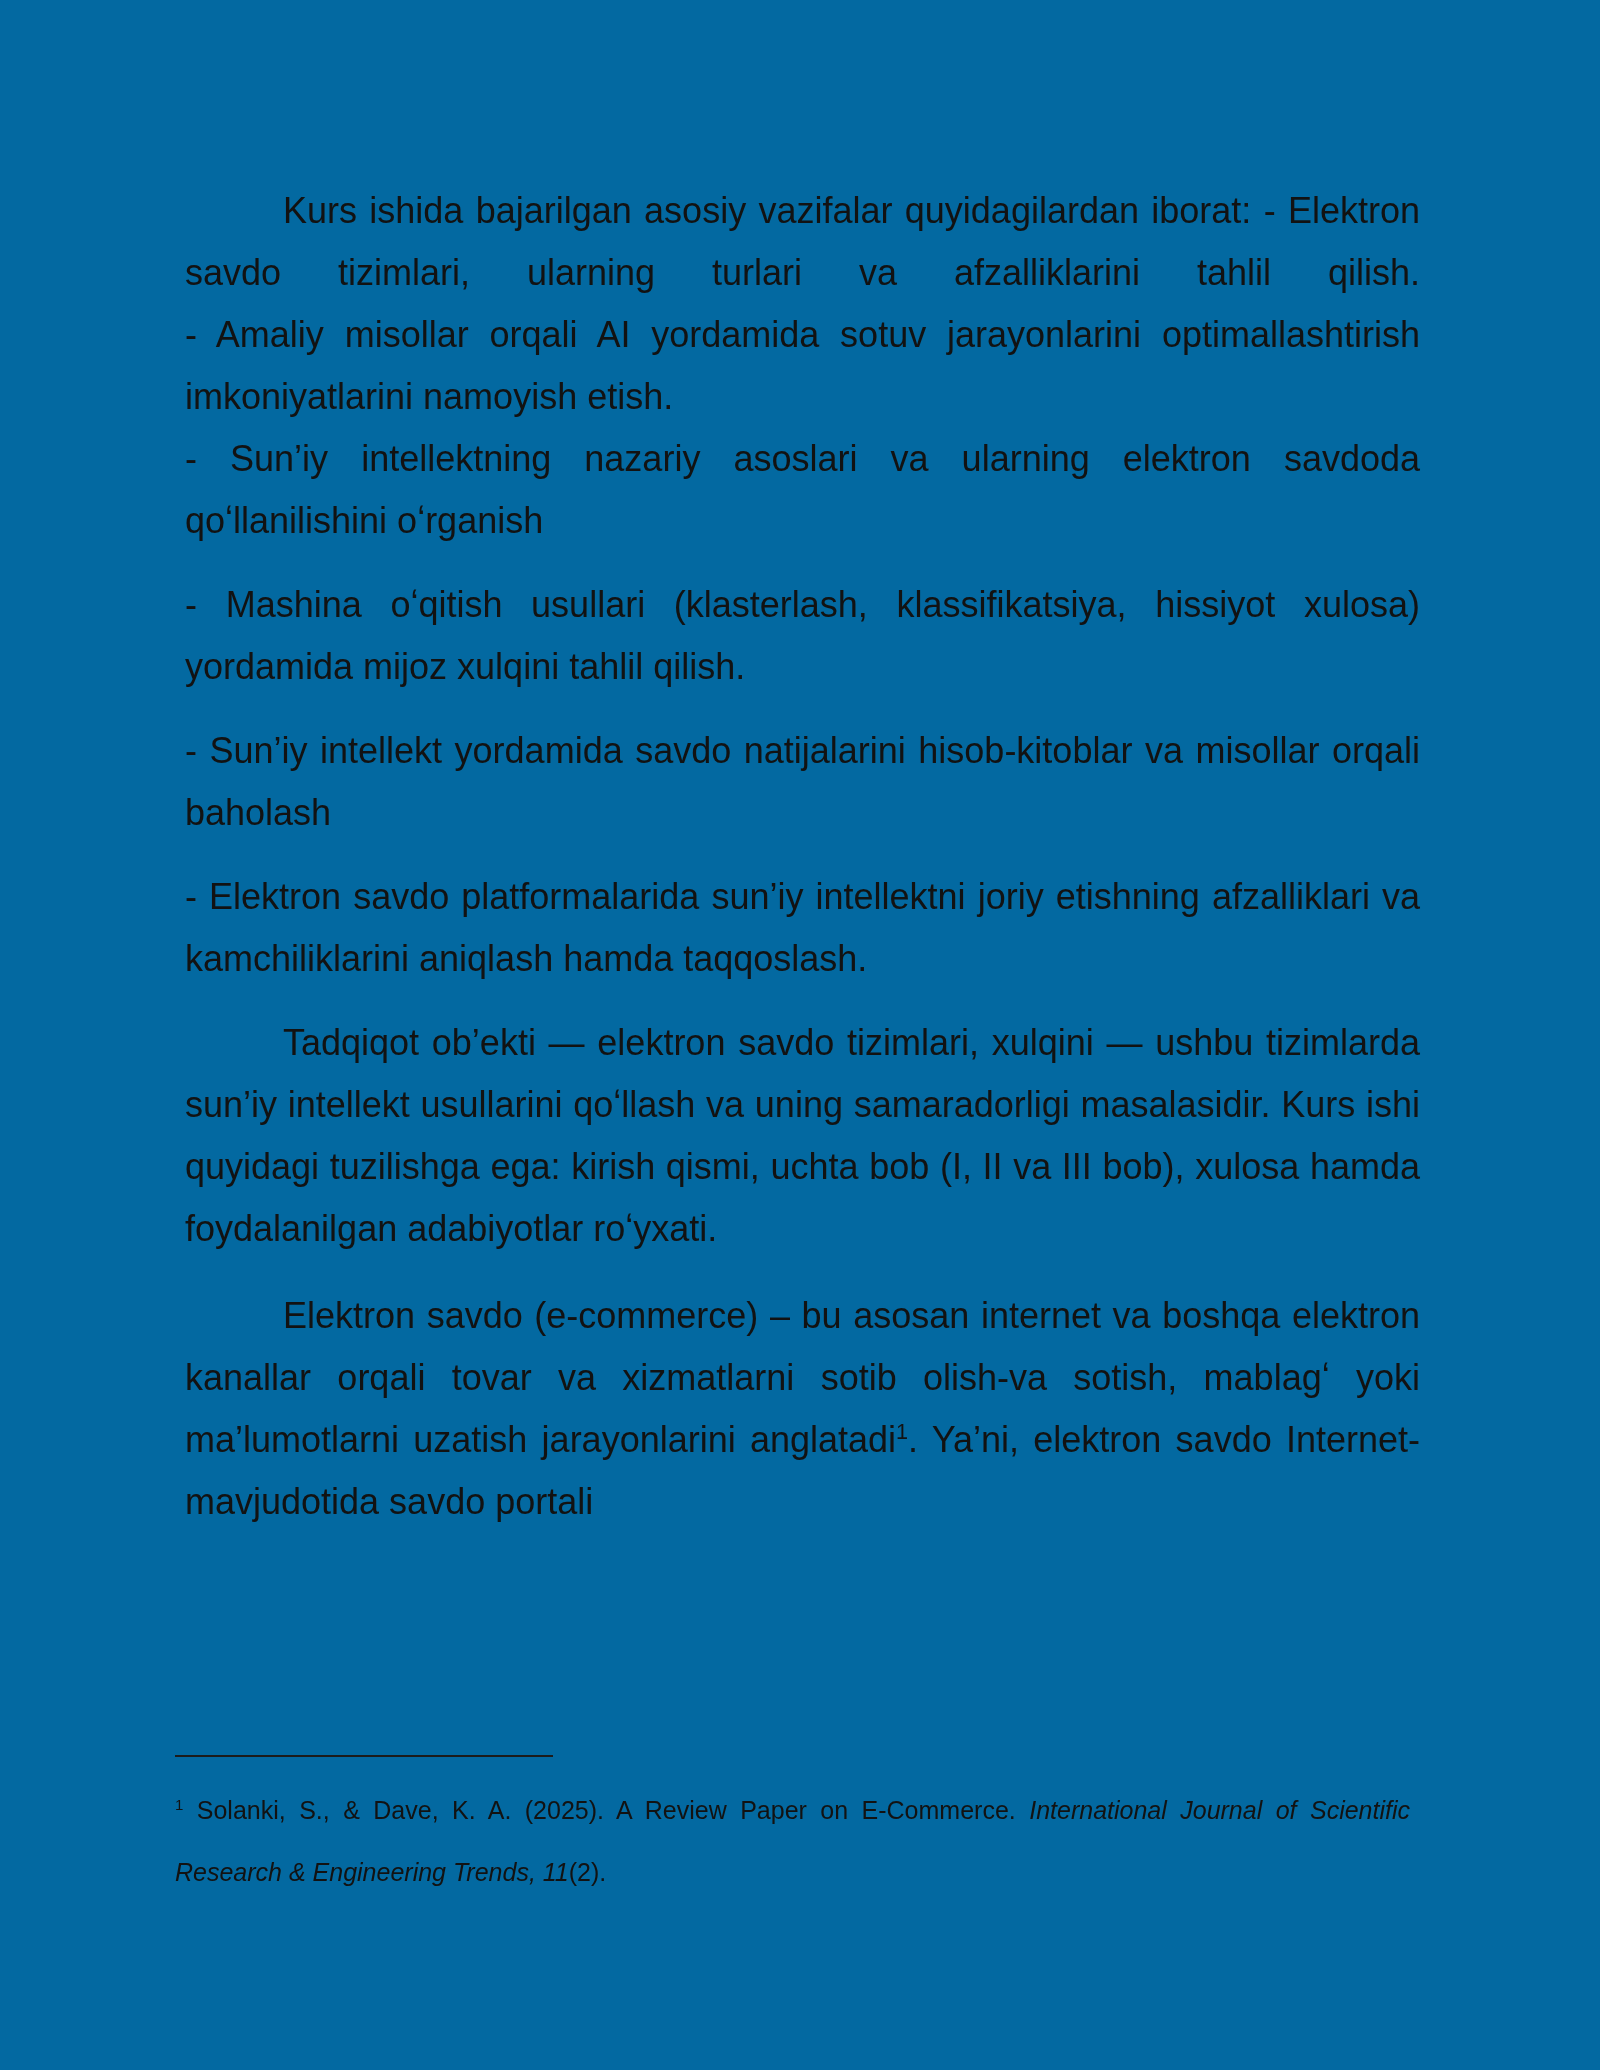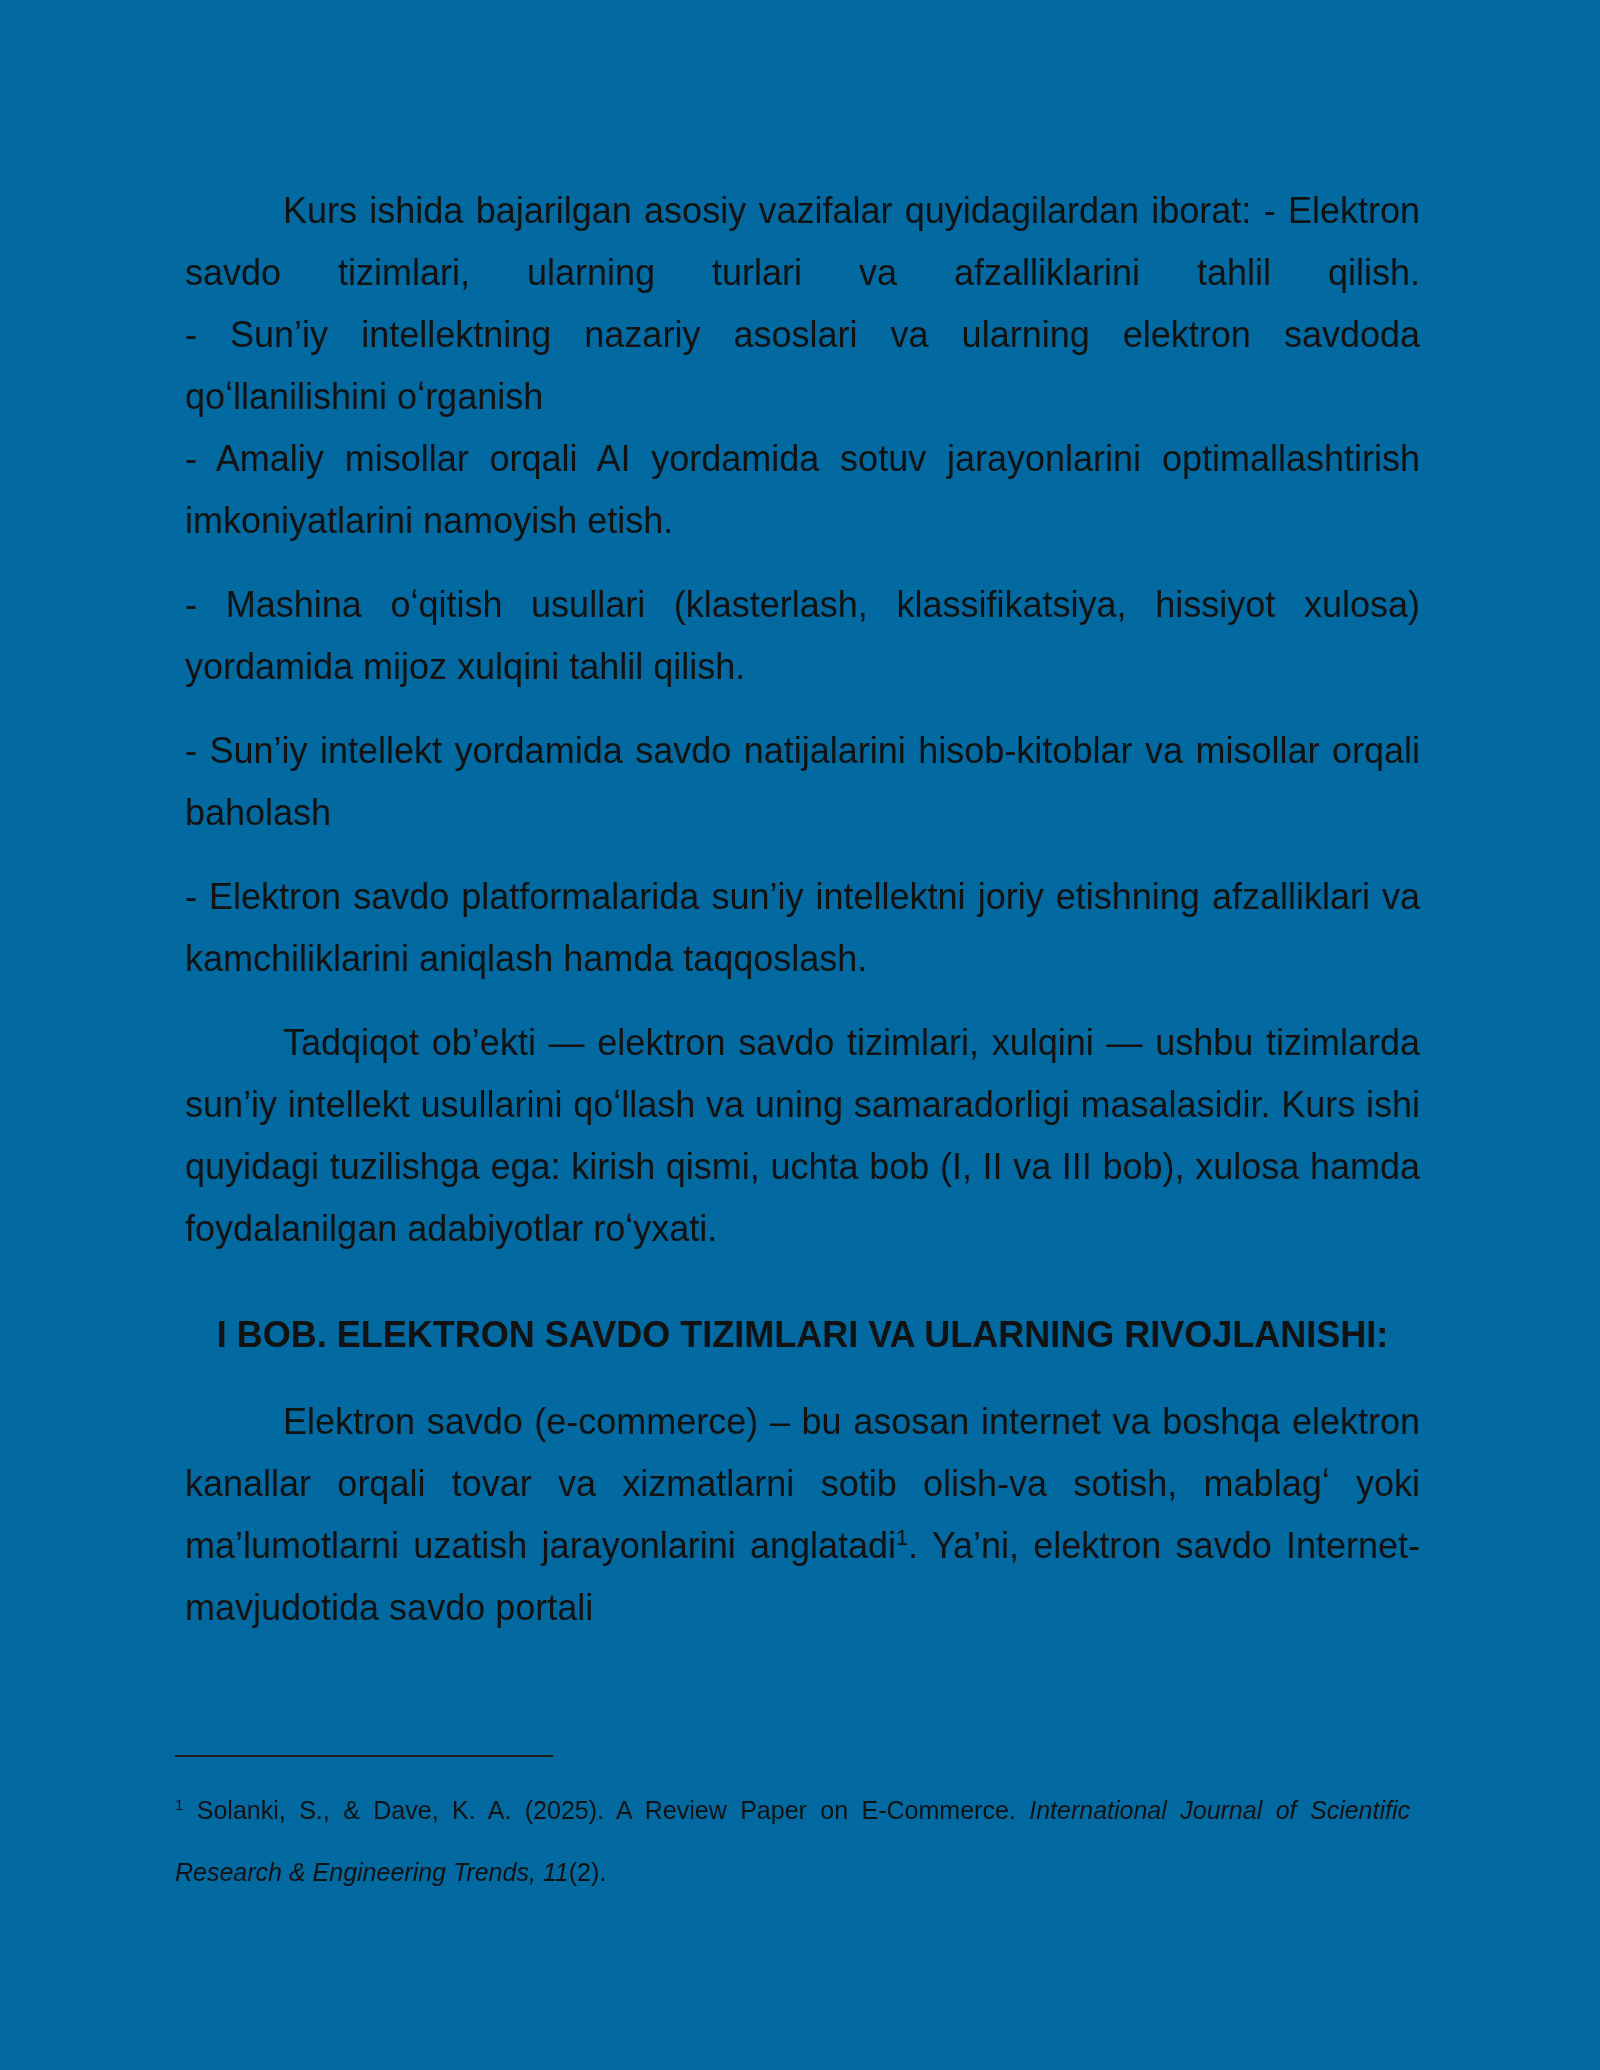--- a/index.html
+++ b/index.html
@@ -70,28 +70,27 @@
     text-align: justify;
   }
 </style>
 </head>
 <body>
 
 <div id="page">
   <div id="doc-content">
     <div id="flow1">
         <p class="indent stretch ">Kurs ishida bajarilgan asosiy vazifalar quyidagilardan iborat: - Elektron savdo tizimlari, ularning turlari va afzalliklarini tahlil qilish.</p>
+        <p class="">- Amaliy misollar orqali AI yordamida sotuv jarayonlarini optimallashtirish imkoniyatlarini namoyish etish.</p>
         <p class="">- Sun’iy intellektning nazariy asoslari va ularning elektron savdoda qoʻllanilishini oʻrganish</p>
-        <p class="">- Amaliy misollar orqali AI yordamida sotuv jarayonlarini optimallashtirish imkoniyatlarini namoyish etish.</p>
         <p class="gap">- Mashina oʻqitish usullari (klasterlash, klassifikatsiya, hissiyot xulosa) yordamida mijoz xulqini tahlil qilish.</p>
         <p class="gap">- Sun’iy intellekt yordamida savdo natijalarini hisob-kitoblar va misollar orqali baholash</p>
         <p class="gap">- Elektron savdo platformalarida sun’iy intellektni joriy etishning afzalliklari va kamchiliklarini aniqlash hamda taqqoslash.</p>
         <p class="indent gap">Tadqiqot ob’ekti — elektron savdo tizimlari, xulqini — ushbu tizimlarda sun’iy intellekt usullarini qoʻllash va uning samaradorligi masalasidir. Kurs ishi quyidagi tuzilishga ega: kirish qismi, uchta bob (I, II va III bob), xulosa hamda foydalanilgan adabiyotlar roʻyxati.</p>
       </div>
-    <h1 class="chapter">I BOB. ELEKTRON SAVDO TIZIMLARI VA ULARNING RIVOJLANISHI:</h1>
     <div id="flow2">
         <p class="indent ">Elektron savdo (e-commerce) – bu asosan internet va boshqa elektron kanallar orqali tovar va xizmatlarni sotib olish-va sotish, mablagʻ yoki ma’lumotlarni uzatish jarayonlarini anglatadi<span class="sup">1</span>. Ya’ni, elektron savdo Internet-mavjudotida savdo portali</p>
       </div>
   </div>
 
   <div id="footnote-area">
     <div id="footnote-rule"></div>
     <p id="footnote-text"><span class="sup">1</span> Solanki, S., &amp; Dave, K. A. (2025). A Review Paper on E-Commerce. <i>International Journal of Scientific Research &amp; Engineering Trends, 11</i>(2).</p>
   </div>
 </div>

